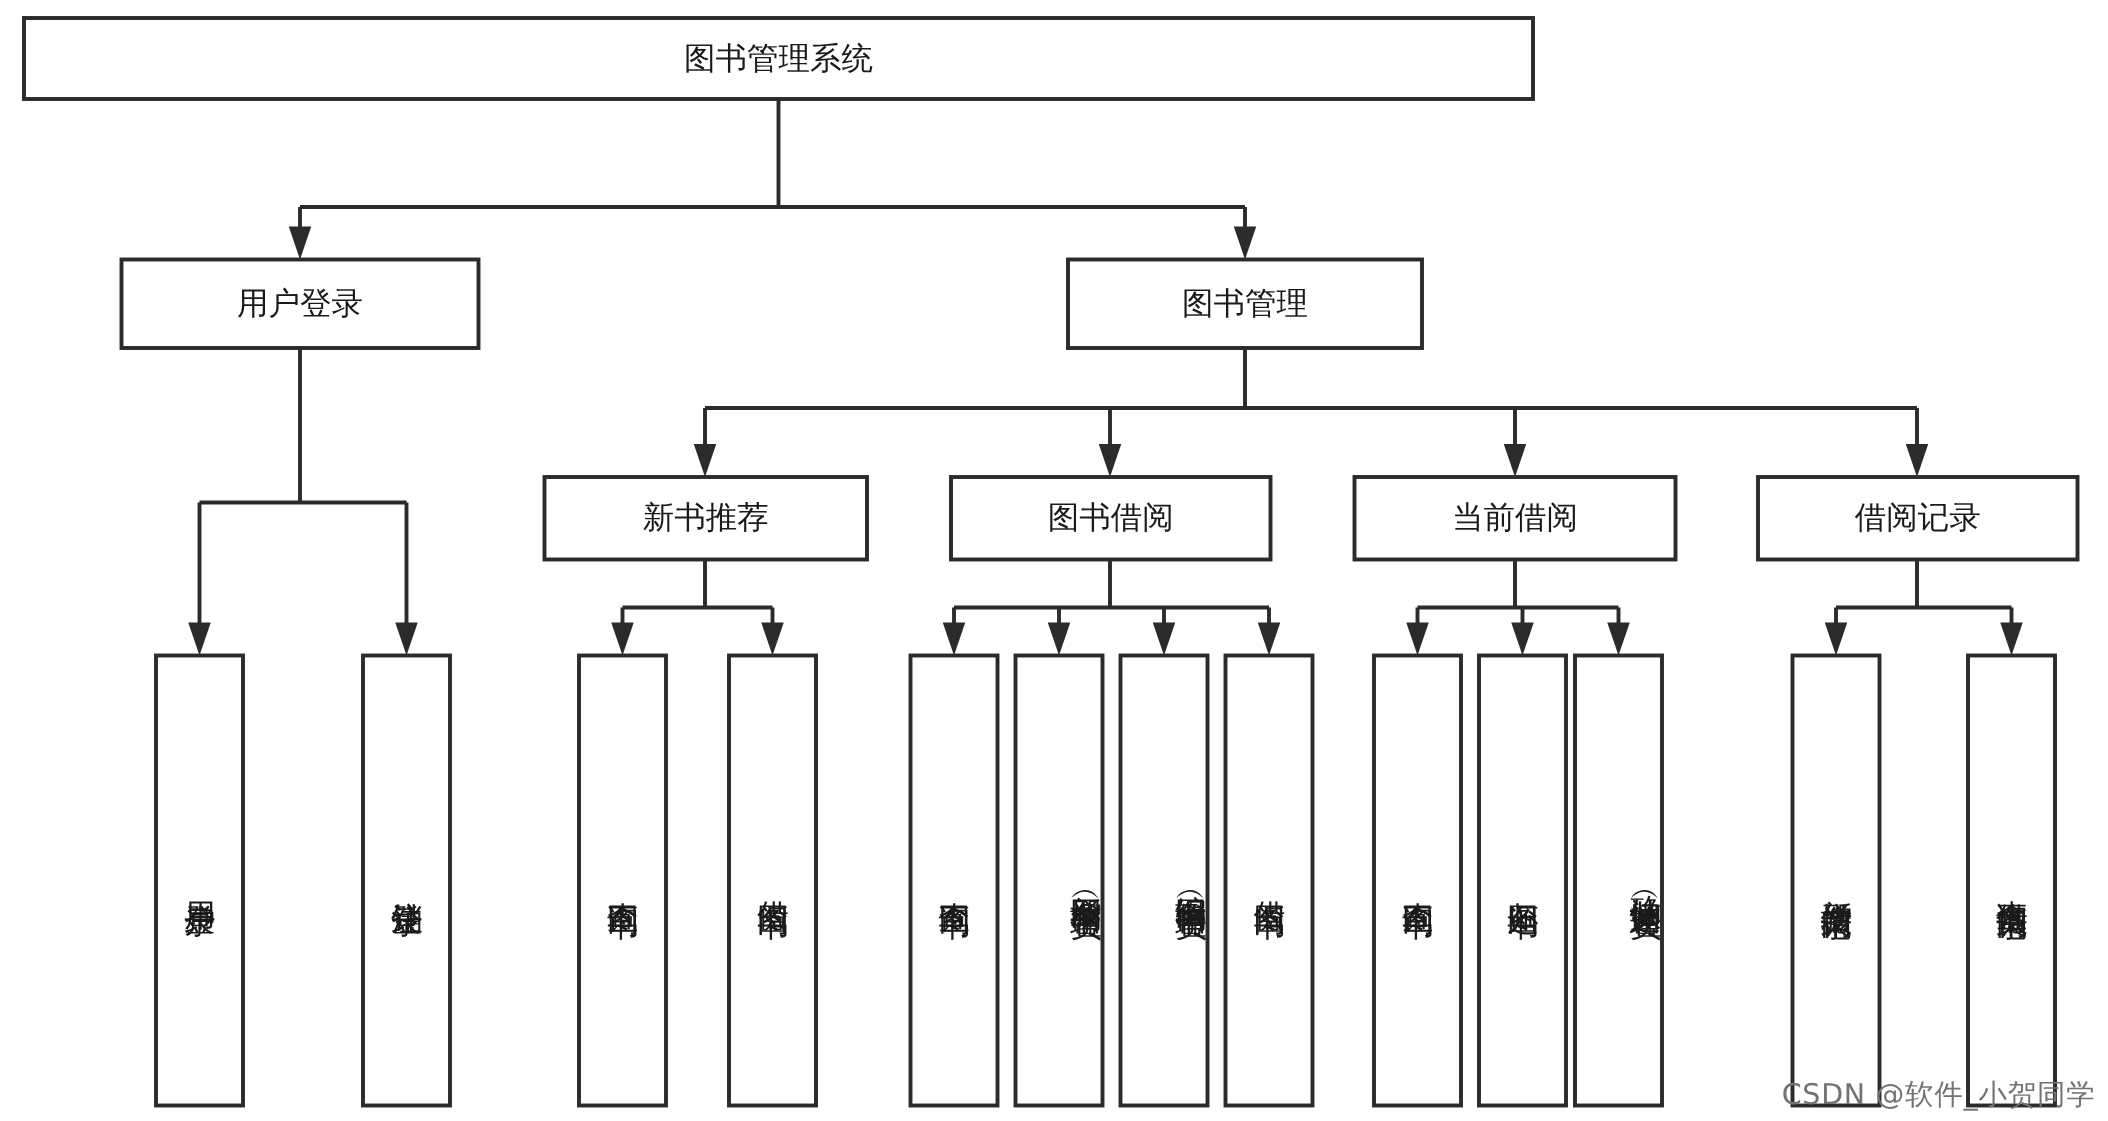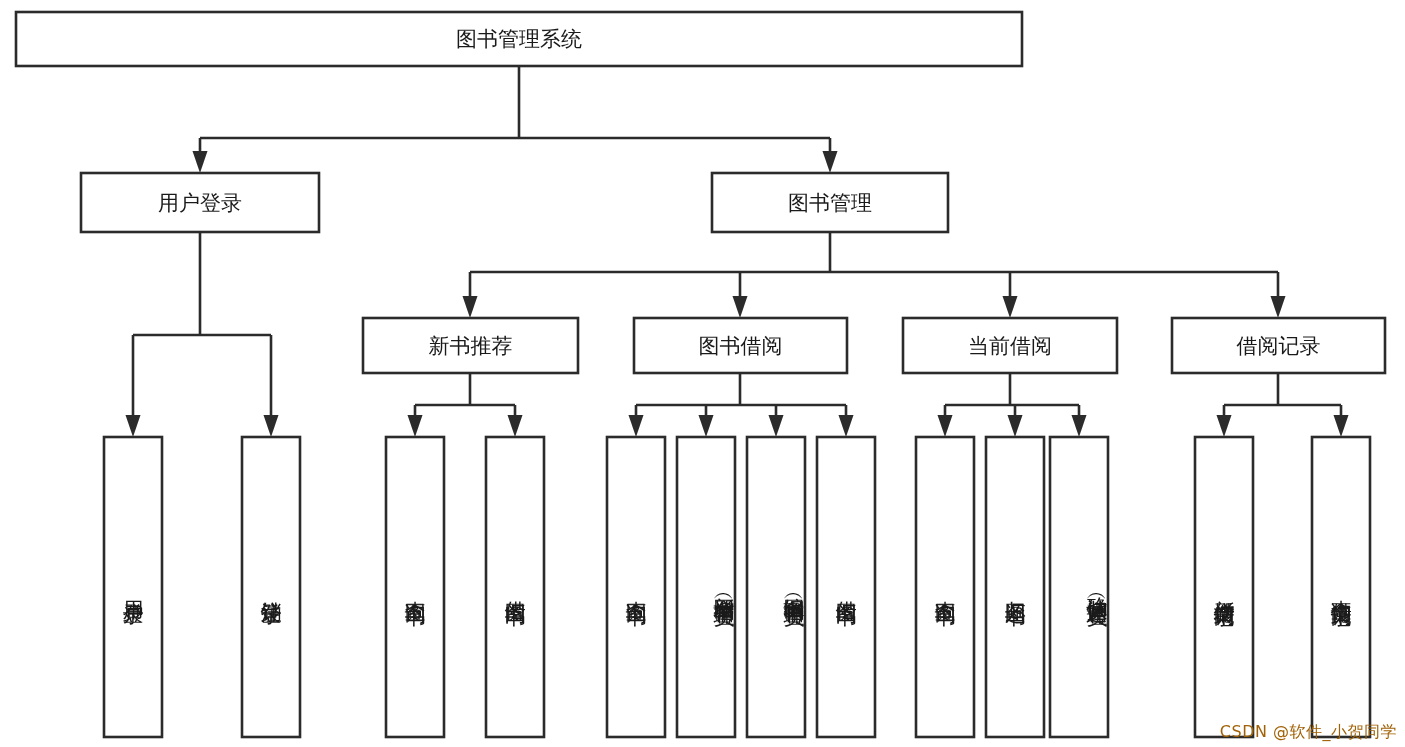--- a/index.html
+++ b/index.html
@@ -61,22 +61,22 @@
     white-space: nowrap;
     pointer-events: none;
     display: flex;
     justify-content: center;
   }
   .watermark {
     position: absolute;
     right: 8px;
     bottom: 4px;
     font-family: "DejaVu Sans", "Liberation Sans", sans-serif;
-    font-size: 16px;
-    color: #a16207;
+    font-size: 19px;
+    color: #737373;
     white-space: nowrap;
     letter-spacing: 0.5px;
   }
 </style>
 </head>
 <body>
 
 <div id="diagram-root">
   <svg class="diagram-canvas" viewBox="0 0 1405 747" xmlns="http://www.w3.org/2000/svg">
     <g id="connector-layer">

